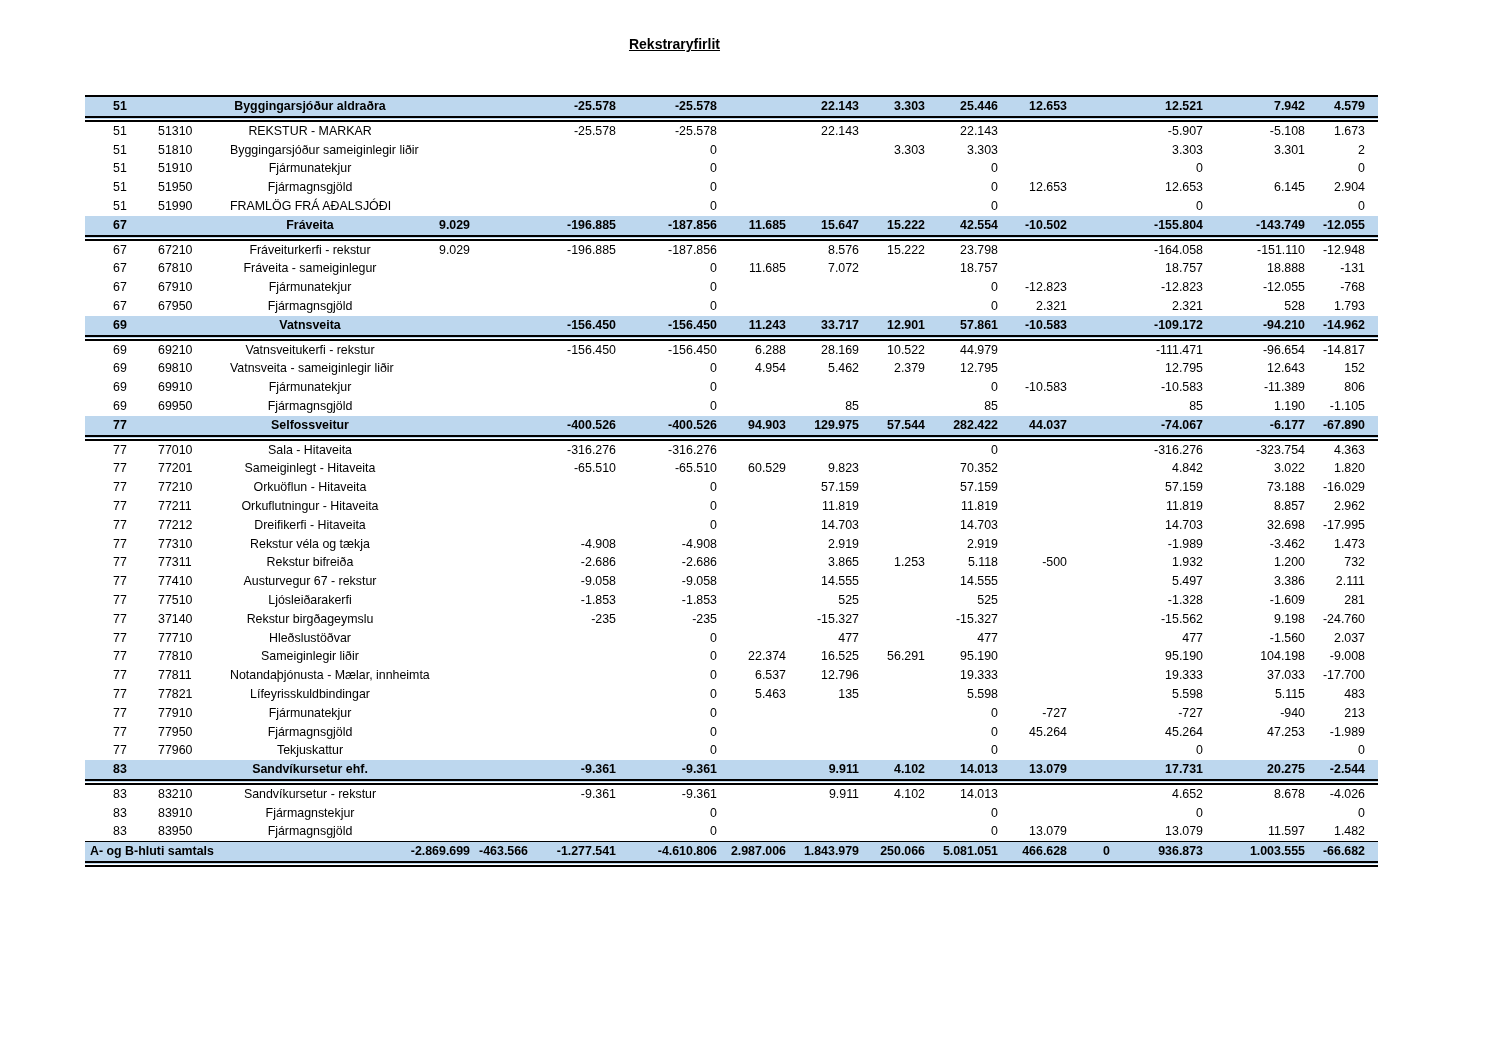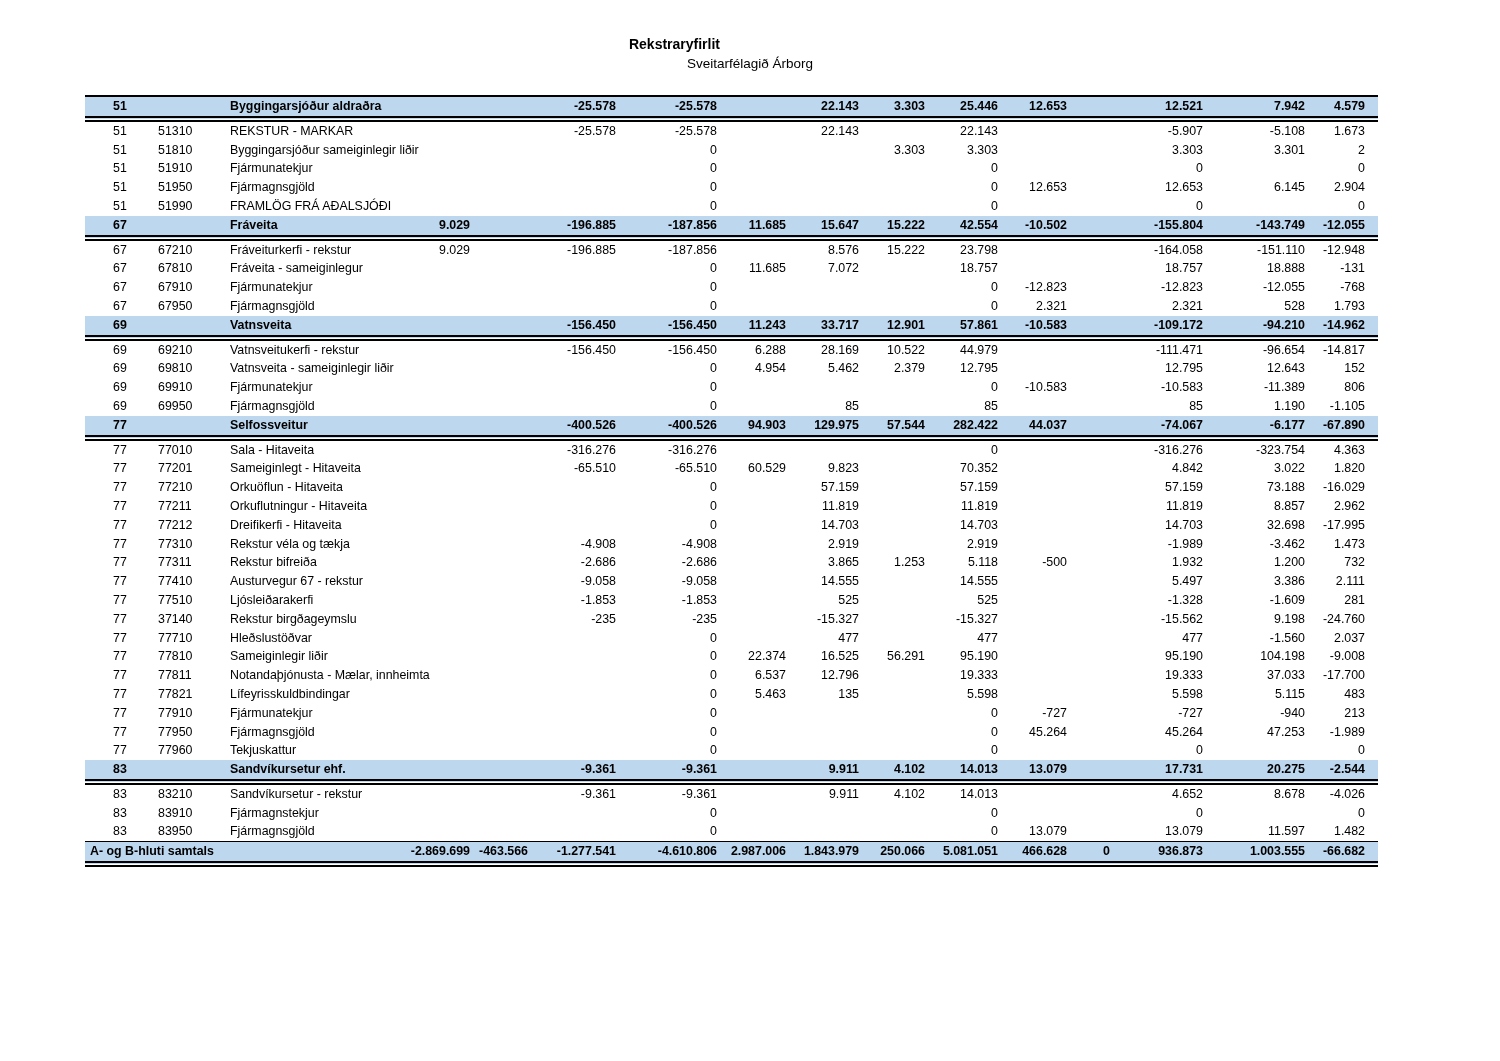--- a/index.html
+++ b/index.html
@@ -7,54 +7,53 @@
   body {
     width: 1500px; height: 1061px;
     background: #ffffff;
     font-family: "Liberation Sans", sans-serif;
     color: #000;
     position: relative;
   }
   .page { position: absolute; inset: 0; }
   .title {
     position: absolute; top: 36px; left: 0; width: 1349px;
-    text-align: center; font-size: 14px; font-weight: bold;
+    text-align: center; font-size: 14px; font-weight: bold; text-decoration: underline;
   }
   .subtitle {
     position: absolute; top: 56px; left: 0; width: 1500px;
     text-align: center; font-size: 13.5px; font-weight: normal;
   }
   table.report {
     position: absolute; left: 85px; top: 95px;
     width: 1293px;
     border-collapse: collapse;
     table-layout: fixed;
     font-size: 12.4px;
   }
   td {
     padding: 0; height: 18.8px; line-height: 18.8px;
     white-space: nowrap; overflow: visible;
     vertical-align: middle;
   }
   td.code { padding-left: 5px; text-align: center; }
   td.sub  { padding-left: 8px; text-align: left; }
-  td.desc { padding-left: 5px; text-align: left; }
+  td.desc { padding-left: 5px; text-align: center; }
   td.num  { padding-right: 5px; text-align: right; }
   td.num:last-child { padding-right: 13px; }
   tr.section, tr.total { background: #BDD7EE; font-weight: bold; }
   tr.section { border-bottom: 6px double #000; }
   tr.first   { border-top: 2px solid #000; }
   tr.total   { border-top: 1px solid #000; border-bottom: 6px double #000; }
 </style>
 </head>
 <body>
 
 <div class="page">
   <div class="title">Rekstraryfirlit</div>
-  <div class="subtitle">Sveitarfélagið Árborg</div>
 
   <table class="report">
     <colgroup>
       <col style="width:65px">
         <col style="width:75px">
         <col style="width:165px">
       <col style="width:85px">
         <col style="width:58px">
         <col style="width:88px">
       <col style="width:101px">

